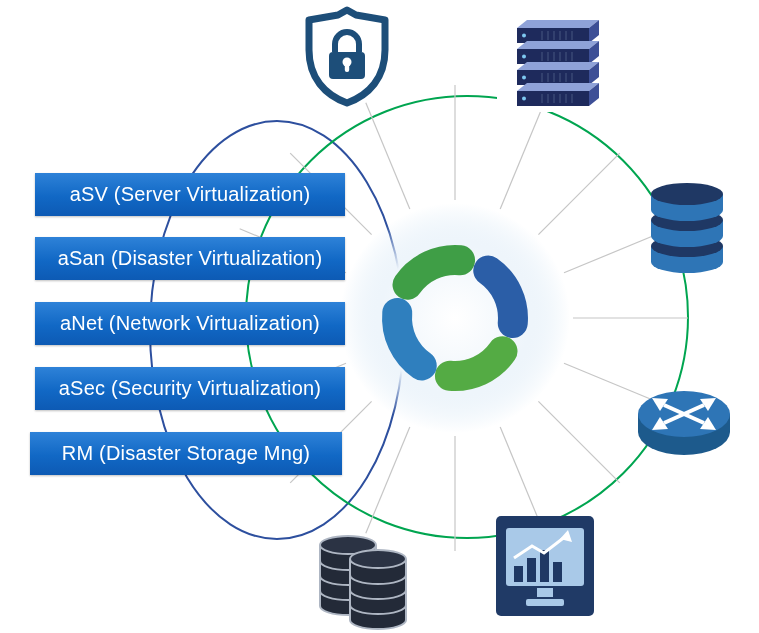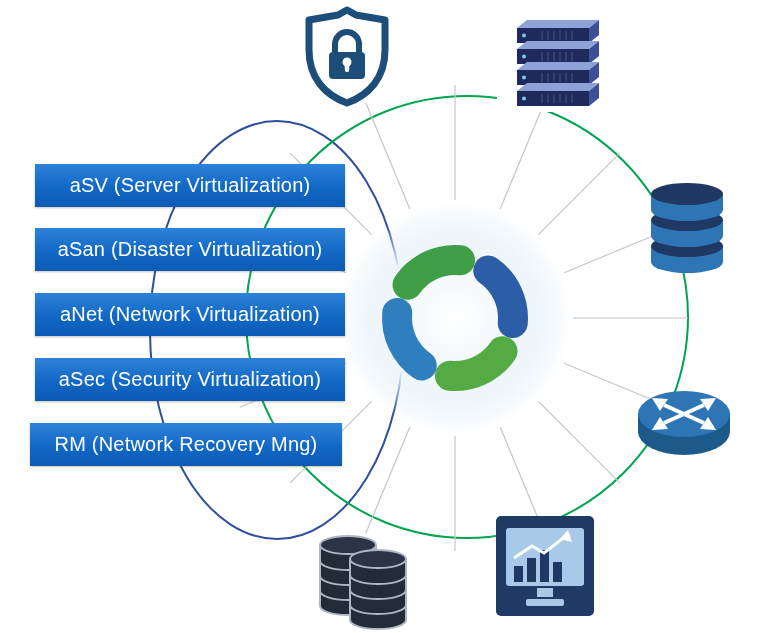--- a/index.html
+++ b/index.html
@@ -7,20 +7,21 @@
   .canvas {
     position:relative; width:759px; height:633px; background:#ffffff; overflow:hidden;
   }
   .orbits { position:absolute; left:0; top:0; z-index:1; }
   .banner {
     position:absolute; left:35px; width:310px; height:43px; z-index:3;
     background:linear-gradient(180deg,#2e82d8 0%, #1168c5 55%, #0d5ab4 100%);
     color:#ffffff; display:flex; align-items:center; justify-content:center;
     font-size:20px; letter-spacing:.2px; white-space:nowrap;
     box-shadow:0 1px 2px rgba(0,0,0,.25);
+    margin-top:9px;
   }
   .banner.b0 { top:164px; }
   .banner.b1 { top:228px; }
   .banner.b2 { top:293px; }
   .banner.b3 { top:358px; }
   .banner.b4 { top:423px; left:30px; width:312px; }
   .icon { position:absolute; z-index:4; }
   .icon svg { display:block; }
 </style>
 </head>
@@ -82,21 +83,21 @@
   <div class="banner b1">
       <span>aSan (Disaster Virtualization)</span>
     </div>
   <div class="banner b2">
       <span>aNet (Network Virtualization)</span>
     </div>
   <div class="banner b3">
       <span>aSec (Security Virtualization)</span>
     </div>
   <div class="banner b4">
-      <span>RM (Network Recovery Mng)</span>
+      <span>RM (Disaster Storage Mng)</span>
     </div>
 
   <div class="icon" style="left:296px; top:4px;">
     <svg width="102" height="104" viewBox="0 0 102 104">
       <path d="M51 6 L60 11 L89 16 V46 C89 74 73 91 51 99 C29 91 13 74 13 46 V16 L42 11 Z" fill="#ffffff" stroke="#1d4e79" stroke-width="7" stroke-linejoin="round"></path>
       <path d="M39 48 V40 a12 12 0 0 1 24 0 V48" fill="none" stroke="#1d4e79" stroke-width="6"></path>
       <rect x="33" y="48" width="36" height="27" rx="4" fill="#1d4e79"></rect>
       <circle cx="51" cy="58" r="4.5" fill="#ffffff"></circle>
       <rect x="48.8" y="59" width="4.4" height="9" rx="2" fill="#ffffff"></rect>
     </svg>

